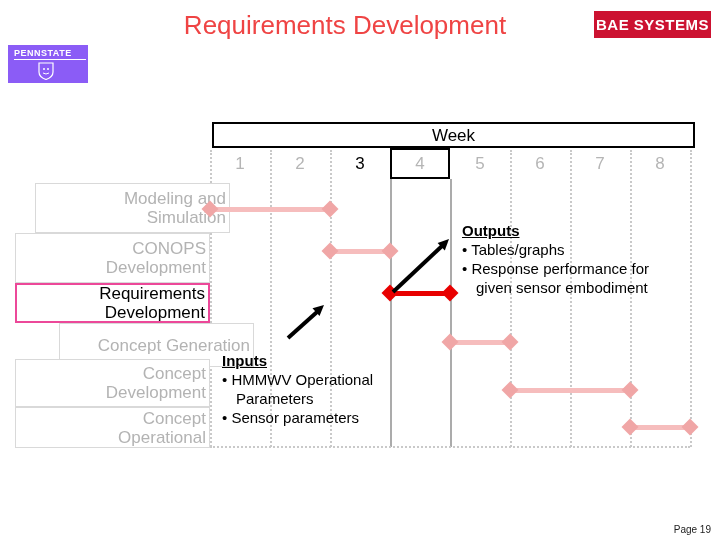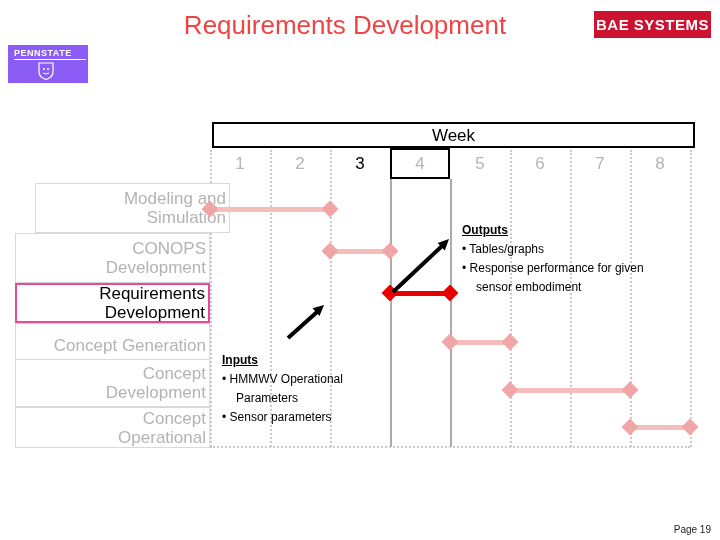--- a/index.html
+++ b/index.html
@@ -39,21 +39,21 @@
 
   
   .bar{position:absolute;z-index:3;}
   .bar .line{position:absolute;left:0;right:0;top:-2px;height:5px;background:#f6bdbd;}
   .bar .dia{position:absolute;width:12px;height:12px;top:-6px;background:#f0a6a6;transform:rotate(45deg);}
   .bar .dia.l{left:-6px;} .bar .dia.r{right:-6px;}
   .bar.red .line{background:#e80000;}
   .bar.red .dia{background:#e80000;}
 
   
-  .note{position:absolute;z-index:5;font-size:12px;line-height:19px;color:#000;}
+  .note{position:absolute;z-index:5;font-size:15px;line-height:19px;color:#000;}
   .note .note-title{font-weight:bold;text-decoration:underline;}
   .note .item{padding-left:14px;text-indent:-14px;}
   .note-inputs{left:222px;top:351px;width:166px;}
   .note-outputs{left:462px;top:221px;width:212px;}
 
   .arrows{position:absolute;left:0;top:0;z-index:6;pointer-events:none;}
 
   .page-number{position:absolute;right:9px;bottom:5px;font-size:10px;color:#222;text-align:right;}
 </style>
 </head>
@@ -106,21 +106,21 @@
           <div>Simulation</div>
         </div>
         <div class="task-row" style="top: 233px; height: 50px;">
           <div>CONOPS</div>
           <div>Development</div>
         </div>
         <div class="task-row current" style="top: 283px; height: 40px;">
           <div>Requirements</div>
           <div>Development</div>
         </div>
-        <div class="task-row" style="top: 323px; height: 44px;">
+        <div class="task-row" style="top: 323px; height: 44px; margin-left: 44px;">
           <div>Concept Generation</div>
         </div>
         <div class="task-row" style="top: 359px; height: 48px;">
           <div>Concept</div>
           <div>Development</div>
         </div>
         <div class="task-row" style="top: 407px; height: 41px;">
           <div>Concept</div>
           <div>Operational</div>
         </div>

